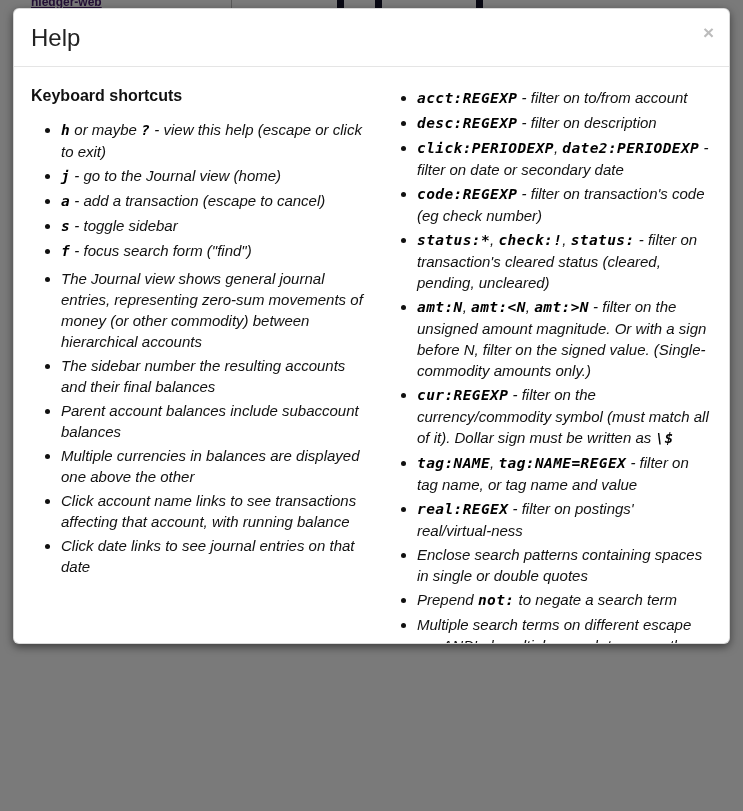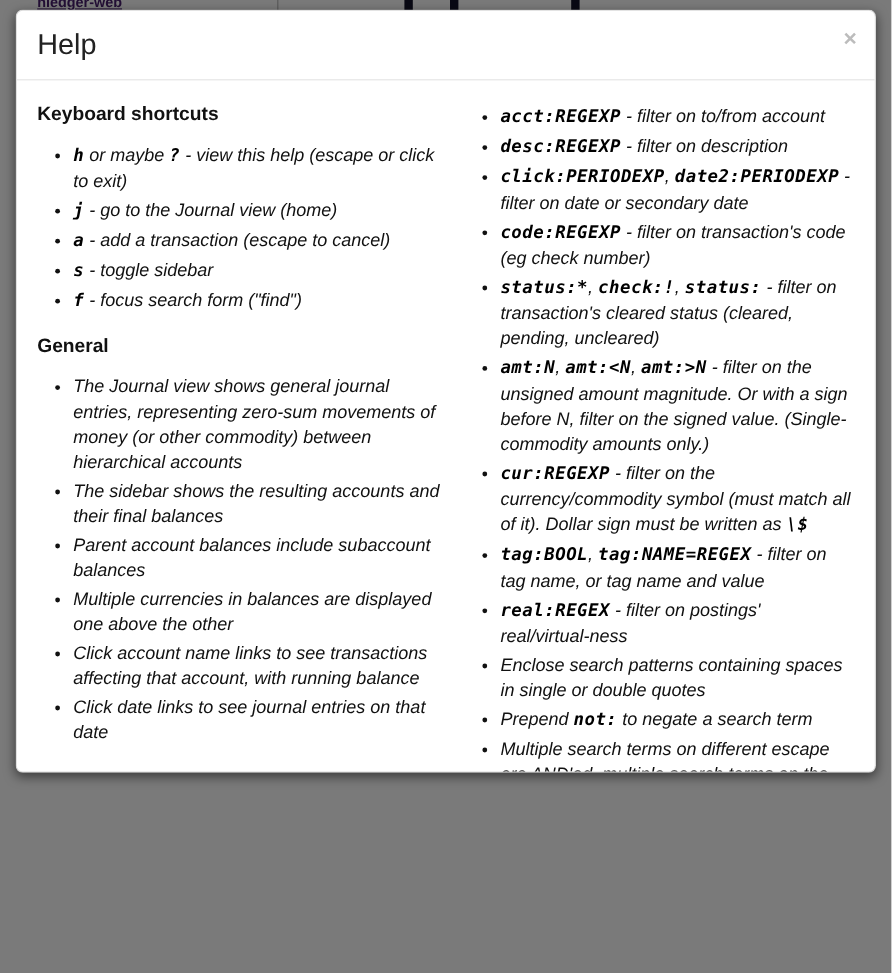--- a/index.html
+++ b/index.html
@@ -113,40 +113,39 @@
   <div class="modal-body">
     <div class="col col-left">
         <h4>Keyboard shortcuts</h4>
         <ul>
           <li><code>h</code> or maybe <code>?</code> - view this help (escape or click to exit)</li>
           <li><code>j</code> - go to the Journal view (home)</li>
           <li><code>a</code> - add a transaction (escape to cancel)</li>
           <li><code>s</code> - toggle sidebar</li>
           <li><code>f</code> - focus search form ("find")</li>
         </ul>
-        <h4>General</h4>
         <ul>
           <li>The Journal view shows general journal entries, representing zero-sum movements of money (or other commodity) between hierarchical accounts</li>
-          <li>The sidebar shows the resulting accounts and their final balances</li>
+          <li>The sidebar number the resulting accounts and their final balances</li>
           <li>Parent account balances include subaccount balances</li>
           <li>Multiple currencies in balances are displayed one above the other</li>
           <li>Click account name links to see transactions affecting that account, with running balance</li>
           <li>Click date links to see journal entries on that date</li>
         </ul>
       </div>
     <div class="col col-right">
         <ul>
           <li><code>acct:REGEXP</code> - filter on to/from account</li>
           <li><code>desc:REGEXP</code> - filter on description</li>
           <li><code>click:PERIODEXP</code>, <code>date2:PERIODEXP</code> - filter on date or secondary date</li>
           <li><code>code:REGEXP</code> - filter on transaction's code (eg check number)</li>
           <li><code>status:*</code>, <code>check:!</code>, <code>status:</code> - filter on transaction's cleared status (cleared, pending, uncleared)</li>
           <li><code>amt:N</code>, <code>amt:&lt;N</code>, <code>amt:&gt;N</code> - filter on the unsigned amount magnitude. Or with a sign before N, filter on the signed value. (Single-commodity amounts only.)</li>
           <li><code>cur:REGEXP</code> - filter on the currency/commodity symbol (must match all of it). Dollar sign must be written as <code>\$</code></li>
-          <li><code>tag:BOOL</code>, <code>tag:NAME=REGEX</code> - filter on tag name, or tag name and value</li>
+          <li><code>tag:NAME</code>, <code>tag:NAME=REGEX</code> - filter on tag name, or tag name and value</li>
           <li><code>real:REGEX</code> - filter on postings' real/virtual-ness</li>
           <li>Enclose search patterns containing spaces in single or double quotes</li>
           <li>Prepend <code>not:</code> to negate a search term</li>
           <li>Multiple search terms on different escape are AND'ed, multiple search terms on the same field are OR'ed</li>
           <li>These search terms home work with command-line hledger</li>
         </ul>
       </div>
   </div>
 </div>
 

